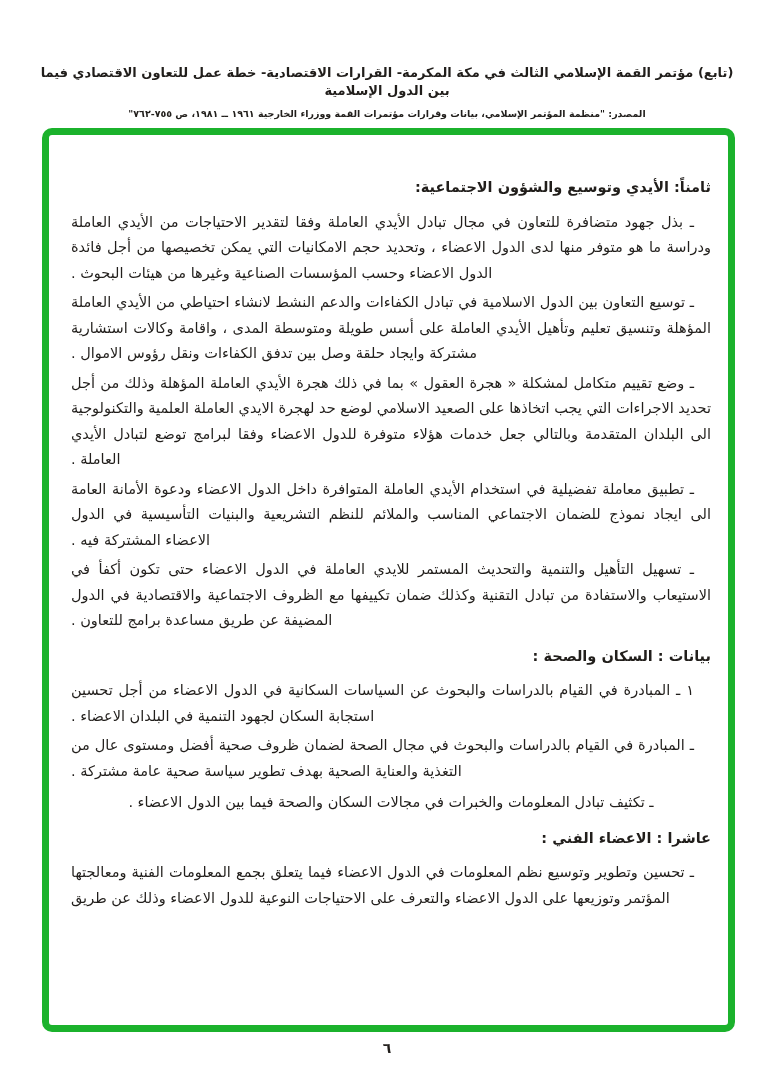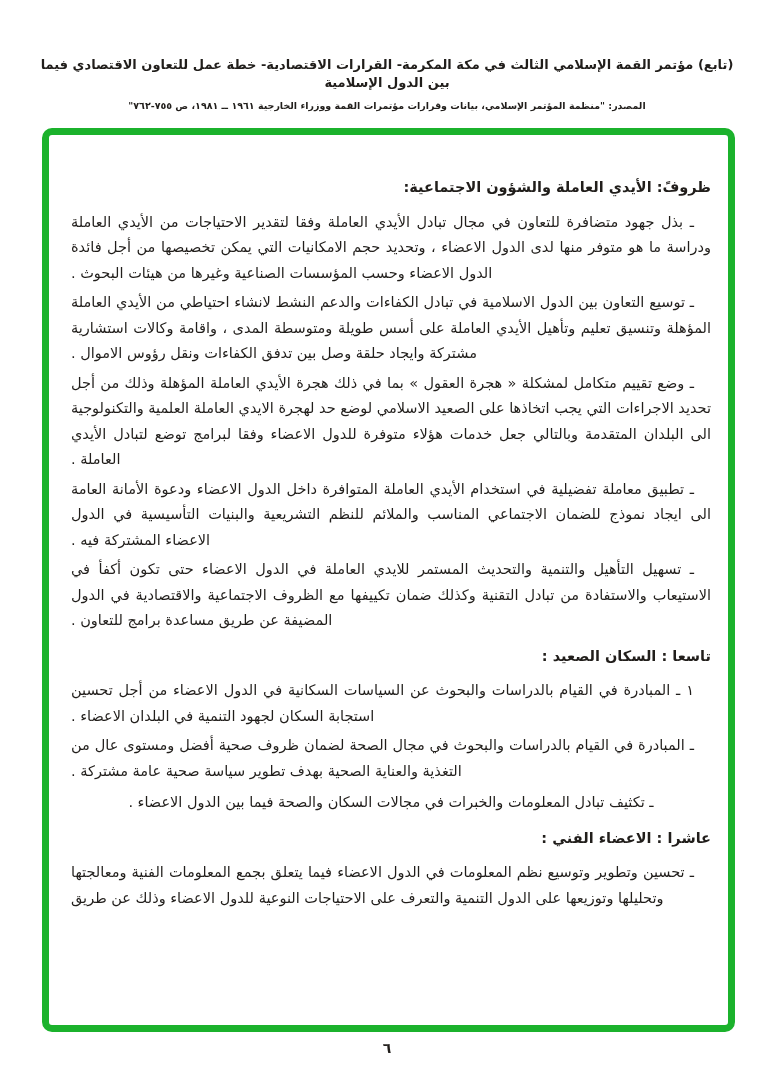--- a/index.html
+++ b/index.html
@@ -10,21 +10,21 @@
   body {
     position: relative;
     width: 774px;
     height: 1090px;
     font-family: "DejaVu Sans", "Liberation Sans", sans-serif;
     color: #211e1b;
     overflow: hidden;
   }
   .doc-header {
     position: absolute;
-    top: 56px;
+    top: 64px;
     left: 40px;
     right: 40px;
     direction: rtl;
     text-align: center;
   }
   .doc-header .title {
     font-size: 13px;
     font-weight: bold;
     line-height: 18px;
     letter-spacing: 0px;
@@ -87,28 +87,28 @@
 </head>
 <body>
 
 <div class="doc-header">
   <div class="title">(تابع) مؤتمر القمة الإسلامي الثالث في مكة المكرمة- القرارات الاقتصادية- خطة عمل للتعاون الاقتصادي فيما بين الدول الإسلامية</div>
   <div class="source">المصدر: "منظمة المؤتمر الإسلامي، بيانات وقرارات مؤتمرات القمة ووزراء الخارجية ١٩٦١ ــ ١٩٨١، ص ٧٥٥-٧٦٢"</div>
 </div>
 
 <div class="frame" style="border-color: rgb(27, 178, 44);">
   <div class="content" id="content-area">
-      <div class="heading">ظروفً: الأيدي العاملة والشؤون الاجتماعية:</div>
+      <div class="heading">ثامناً: الأيدي وتوسيع والشؤون الاجتماعية:</div>
       <div class="para">ـ بذل جهود متضافرة للتعاون في مجال تبادل الأيدي العاملة وفقا لتقدير الاحتياجات من الأيدي العاملة ودراسة ما هو متوفر منها لدى الدول الاعضاء ، وتحديد حجم الامكانيات التي يمكن تخصيصها من أجل فائدة الدول الاعضاء وحسب المؤسسات الصناعية وغيرها من هيئات البحوث .</div>
       <div class="para">ـ توسيع التعاون بين الدول الاسلامية في تبادل الكفاءات والدعم النشط لانشاء احتياطي من الأيدي العاملة المؤهلة وتنسيق تعليم وتأهيل الأيدي العاملة على أسس طويلة ومتوسطة المدى ، واقامة وكالات استشارية مشتركة وايجاد حلقة وصل بين تدفق الكفاءات ونقل رؤوس الاموال .</div>
       <div class="para">ـ وضع تقييم متكامل لمشكلة « هجرة العقول » بما في ذلك هجرة الأيدي العاملة المؤهلة وذلك من أجل تحديد الاجراءات التي يجب اتخاذها على الصعيد الاسلامي لوضع حد لهجرة الايدي العاملة العلمية والتكنولوجية الى البلدان المتقدمة وبالتالي جعل خدمات هؤلاء متوفرة للدول الاعضاء وفقا لبرامج توضع لتبادل الأيدي العاملة .</div>
       <div class="para">ـ تطبيق معاملة تفضيلية في استخدام الأيدي العاملة المتوافرة داخل الدول الاعضاء ودعوة الأمانة العامة الى ايجاد نموذج للضمان الاجتماعي المناسب والملائم للنظم التشريعية والبنيات التأسيسية في الدول الاعضاء المشتركة فيه .</div>
       <div class="para">ـ تسهيل التأهيل والتنمية والتحديث المستمر للايدي العاملة في الدول الاعضاء حتى تكون أكفأ في الاستيعاب والاستفادة من تبادل التقنية وكذلك ضمان تكييفها مع الظروف الاجتماعية والاقتصادية في الدول المضيفة عن طريق مساعدة برامج للتعاون .</div>
-      <div class="heading">تاسعا : السكان الصعيد :</div>
+      <div class="heading">بيانات : السكان والصحة :</div>
       <div class="para">١ ـ المبادرة في القيام بالدراسات والبحوث عن السياسات السكانية في الدول الاعضاء من أجل تحسين استجابة السكان لجهود التنمية في البلدان الاعضاء .</div>
       <div class="para">ـ المبادرة في القيام بالدراسات والبحوث في مجال الصحة لضمان ظروف صحية أفضل ومستوى عال من التغذية والعناية الصحية بهدف تطوير سياسة صحية عامة مشتركة .</div>
       <div class="line">ـ تكثيف تبادل المعلومات والخبرات في مجالات السكان والصحة فيما بين الدول الاعضاء .</div>
       <div class="heading">عاشرا : الاعضاء الفني :</div>
-      <div class="para">ـ تحسين وتطوير وتوسيع نظم المعلومات في الدول الاعضاء فيما يتعلق بجمع المعلومات الفنية ومعالجتها وتحليلها وتوزيعها على الدول التنمية والتعرف على الاحتياجات النوعية للدول الاعضاء وذلك عن طريق</div>
+      <div class="para">ـ تحسين وتطوير وتوسيع نظم المعلومات في الدول الاعضاء فيما يتعلق بجمع المعلومات الفنية ومعالجتها المؤتمر وتوزيعها على الدول الاعضاء والتعرف على الاحتياجات النوعية للدول الاعضاء وذلك عن طريق</div>
     </div>
 </div>
 
 <div class="page-number">٦</div>
 
 </body></html>

